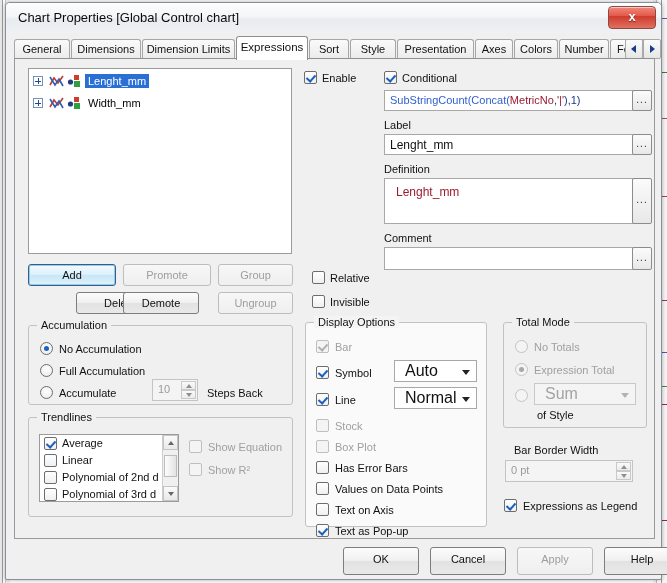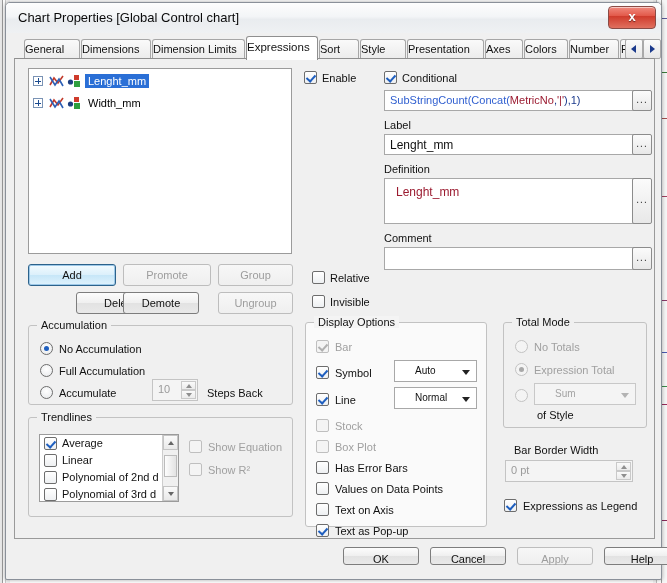--- a/index.html
+++ b/index.html
@@ -50,22 +50,22 @@
   }
 
   
   #tabstrip{position:absolute;left:8px;top:33px;width:641px;height:22px;}
   .tab{
     position:absolute;top:3px;height:19px;
     box-sizing:border-box;
     background:linear-gradient(180deg,#fafafa 0%,#ececec 100%);
     border:1px solid #a6a6a6;border-bottom:none;
     border-radius:3px 3px 0 0;
-    font-size:11px;line-height:18px;text-align:left;color:#111;
-    cursor:pointer;white-space:nowrap;margin-left:10px;
+    font-size:11px;line-height:18px;text-align:center;color:#111;
+    cursor:pointer;white-space:nowrap;
   }
   .tab.active{
     top:0;height:24px;line-height:21px;
     background:#ffffff;border-color:#8f8f8f;
     z-index:5;font-size:11.5px;
   }
   .tabnav{
     position:absolute;top:3px;width:16px;height:18px;
     background:linear-gradient(180deg,#fbfbfb,#e6e6e6);
     border:1px solid #a9a9a9;border-radius:2px;cursor:pointer;
@@ -170,21 +170,21 @@
   .sx-fld{color:#9b1b30;}
   .sx-str{color:#9b1b30;}
   .sx-num{color:#1b3a8c;}
   .sx-par{color:#1b3a8c;}
   .def-text{color:#9b1b30;font-size:12px;}
 
   
   .combo{
     position:absolute;box-sizing:border-box;height:22px;
     background:#fff;border:1px solid #a8a8a8;
-    font-size:10px;line-height:20px;padding-left:20px;color:#111;cursor:pointer;
+    font-size:16px;line-height:20px;padding-left:10px;color:#111;cursor:pointer;
   }
   .combo .arrow{
     position:absolute;right:6px;top:9px;width:0;height:0;
     border-left:4px solid transparent;border-right:4px solid transparent;
     border-top:5px solid #222;
   }
   .combo.dis{background:#f4f4f4;border-color:#c8c8c8;color:#a3a3a3;cursor:default;}
   .combo.dis .arrow{border-top-color:#b3b3b3;}
 
   
@@ -218,21 +218,21 @@
     border-left:3px solid transparent;border-right:3px solid transparent;
     transform:translate(-50%,-50%);}
   .tl-arrow.up{top:0;} .tl-arrow.up i{border-bottom:4px solid #666;}
   .tl-arrow.dn{bottom:0;} .tl-arrow.dn i{border-top:4px solid #666;}
   #tl-thumb{position:absolute;left:1px;top:20px;width:13px;height:22px;
     background:linear-gradient(90deg,#fdfdfd,#e3e3e3);border:1px solid #bcbcbc;
     box-sizing:border-box;cursor:pointer;}
 
   
   #footer{position:absolute;left:0;right:0;bottom:0;height:40px;}
-  #footer .btn{top:8px;width:76px;height:18px;line-height:22px;}
+  #footer .btn{top:8px;width:76px;height:28px;line-height:22px;}
 </style>
 </head>
 <body>
 
 <div id="bg-left"></div>
 <div id="bg-right">
   <div class="bg-tick" style="top:18px;background:#5a5a9a;"></div>
   <div class="bg-tick" style="top:72px;background:#3a7a3a;"></div>
   <div class="bg-tick" style="top:118px;background:#a05050;"></div>
   <div class="bg-tick" style="top:196px;background:#a04060;"></div>

